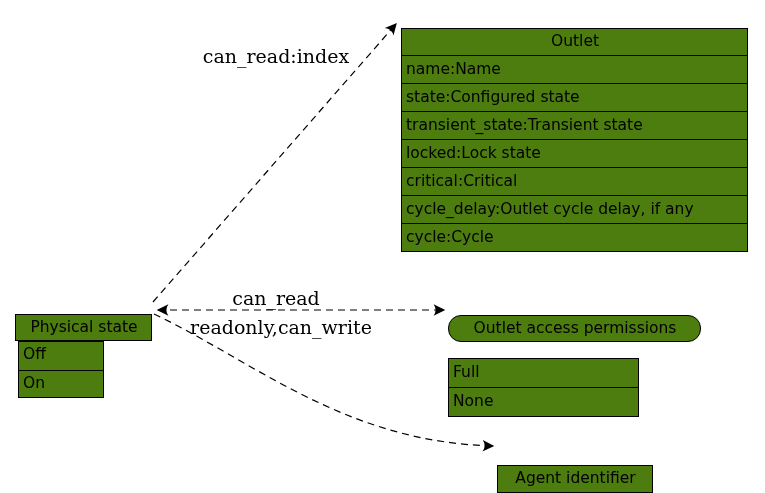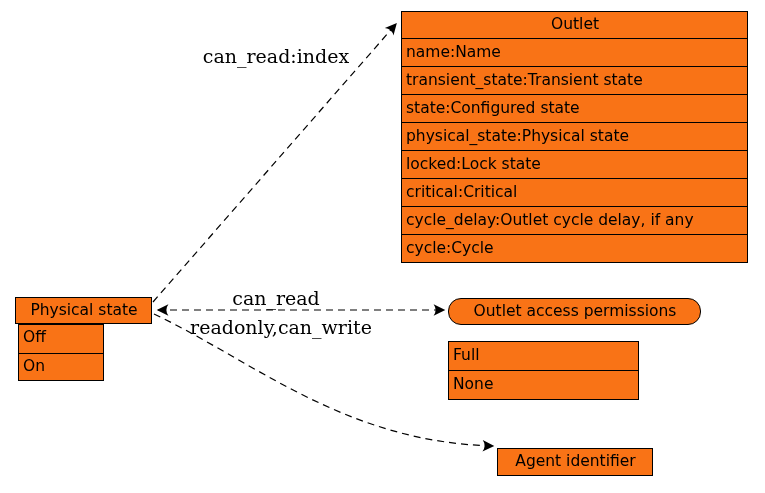--- a/index.html
+++ b/index.html
@@ -8,22 +8,23 @@
     width:765px; height:493px;
     background:#ffffff;
     font-family:"DejaVu Sans", sans-serif;
     color:#000000;
     overflow:hidden;
   }
   .edge-layer { position:absolute; left:0; top:0; width:765px; height:493px; }
   .node {
     position:absolute;
     box-sizing:border-box;
-    background:#f97316;
+    background:#4d7c0f;
     border:1.5px solid #000000;
+    margin-top:17px;
   }
   .cellstack { display:flex; flex-direction:column; }
   .cell {
     box-sizing:border-box;
     font-size:15.5px;
     line-height:26px;
     height:28px;
     padding:0 3px 0 4px;
     white-space:nowrap;
     overflow:hidden;
@@ -59,23 +60,22 @@
     <path class="edge-path" d="M154,314 C255,362 345,442 493,446" marker-end="url(#ah)"></path>
 
     <text class="edge-label" x="276" y="63" text-anchor="middle">can_read:index</text>
     <text class="edge-label" x="276" y="305" text-anchor="middle">can_read</text>
     <text class="edge-label" x="281" y="334" text-anchor="middle">readonly,can_write</text>
   </svg>
 
   <div class="node cellstack" style="left:401px; top:11px; width:347px;">
     <div class="cell title-cell" style="height:26px; line-height:24px;">Outlet</div>
     <div class="cell">name:Name</div>
+    <div class="cell">state:Configured state</div>
     <div class="cell">transient_state:Transient state</div>
-    <div class="cell">state:Configured state</div>
-    <div class="cell">physical_state:Physical state</div>
     <div class="cell">locked:Lock state</div>
     <div class="cell">critical:Critical</div>
     <div class="cell">cycle_delay:Outlet cycle delay, if any</div>
     <div class="cell">cycle:Cycle</div>
   </div>
 
   <div class="node" style="left:15px; top:297px; width:137px; height:27px;">
     <div class="cell title-cell" style="height:24px; line-height:24px;">Physical state</div>
   </div>
 

